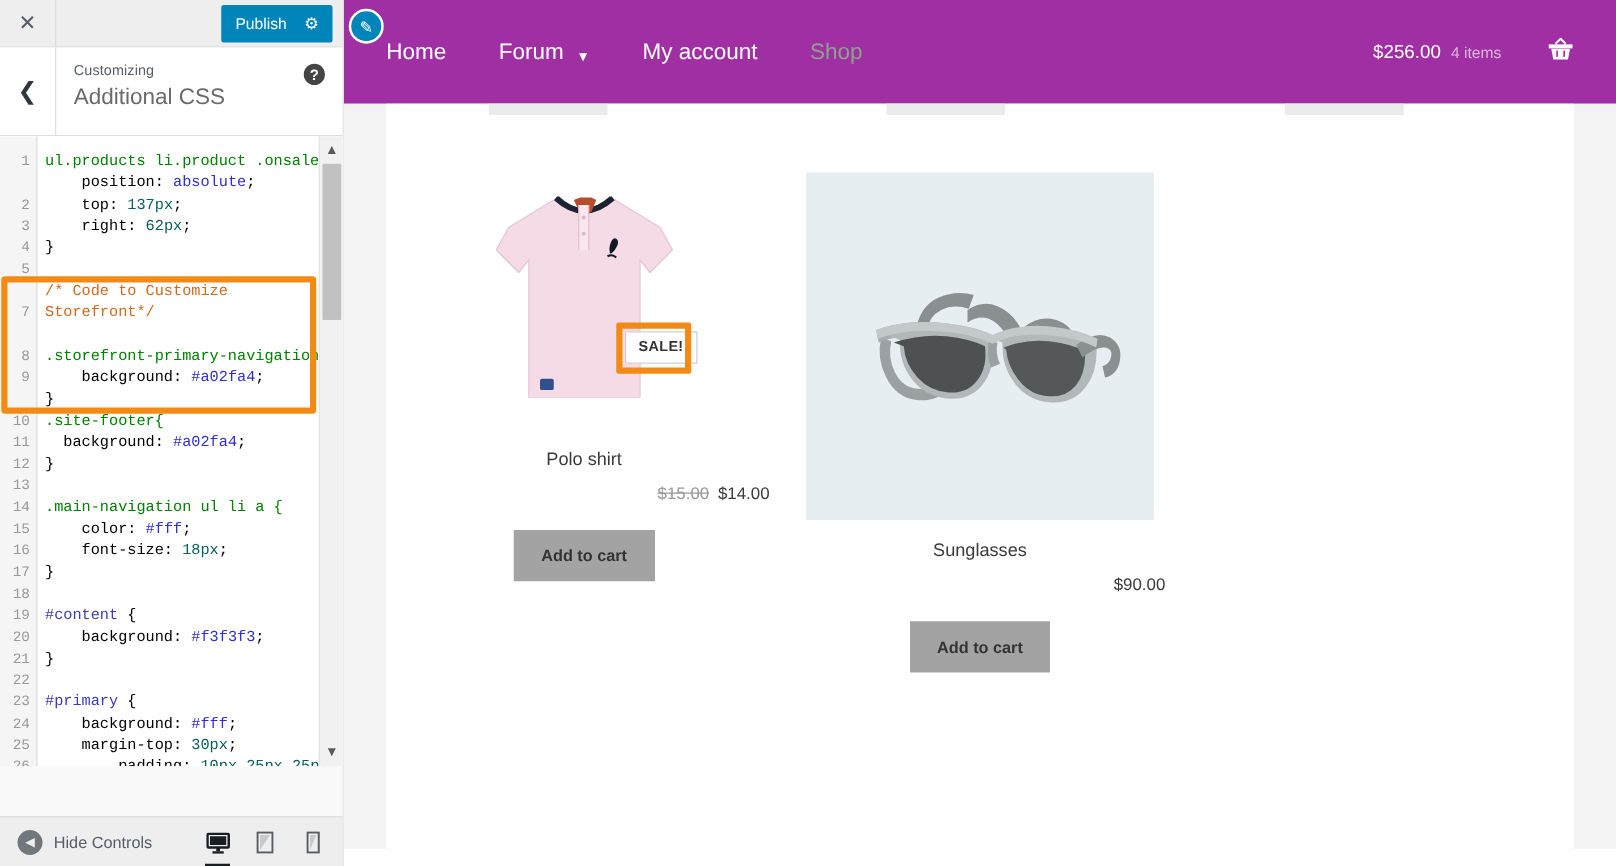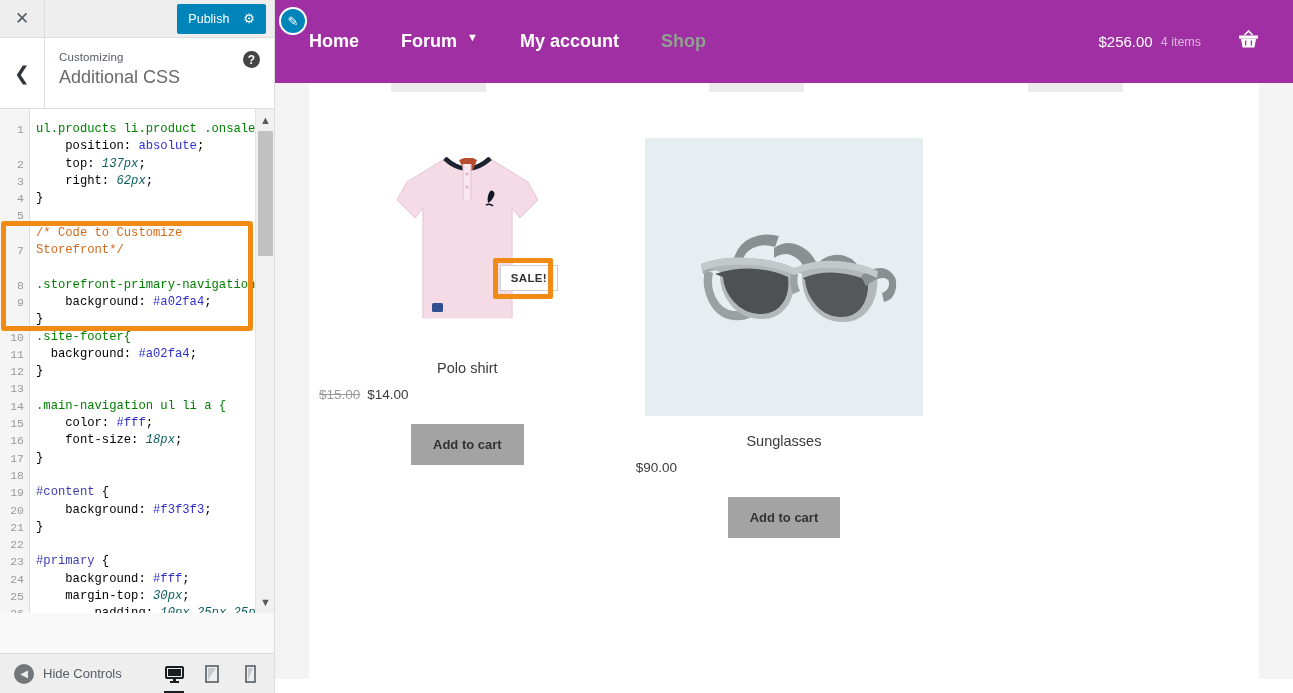--- a/index.html
+++ b/index.html
@@ -91,21 +91,21 @@
   .code {
     flex: 1; padding: 12px 0 0 6px;
     font-family: "Liberation Mono", monospace;
     font-size: 12.2px; line-height: 17.3px; color: #000;
     white-space: pre-wrap; word-break: break-word;
     overflow: hidden;
   }
   .code .ln { min-height: 17.3px; }
   .sel  { color: #008000; }
   .prop { color: #000; }
-  .val  { color: #0a5d5d; font-style: italic; }
+  .val  { color: #0a5d5d; }
   .hex  { color: #2f2fd0; }
   .kw   { color: #2f2fd0; }
   .cmt  { color: #d2691e; }
   .id   { color: #3b3bb3; }
 
   .ed-scrollbar {
     position: absolute; right: 0; top: 0; bottom: 40px; width: 19px;
     background: #f1f1f1; border-left: 1px solid #e4e4e4; cursor: pointer;
   }
   .ed-arrow {
@@ -178,21 +178,21 @@
   .search-ic { color: #555; font-size: 13px; margin-right: 8px; }
   .search-ph { font-size: 14px; color: #a6a6a6; }
 
   .primary-nav {
     height: 83px; background: #a02fa4; position: relative;
     display: flex; align-items: center;
   }
   .nav-list { display: flex; align-items: center; padding-left: 34px; }
   .nav-item {
     color: #fff; font-size: 18px; margin-right: 42px; cursor: pointer;
-    display: flex; align-items: flex-start; font-weight: bold;
+    display: flex; align-items: flex-end;
   }
   .nav-item.muted { color: #8fa08f; }
   .nav-caret { font-size: 11px; margin-left: 10px; }
   .nav-cart {
     position: absolute; right: 34px; top: 0; height: 83px;
     display: flex; align-items: center;
   }
   .cart-amt { color: #fff; font-size: 15px; }
   .cart-items { color: #d9b9da; font-size: 12.5px; margin-left: 8px; }
   .cart-ic { color: #fff; font-size: 18px; margin-left: 37px; }
@@ -217,21 +217,21 @@
   }
   .products {
     position: absolute; left: 0; right: 0; top: 55px; bottom: 0;
     display: flex;
   }
   .product { width: 33.33%; position: relative; padding: 0 10px; }
   .p-imgbox { margin: 0 auto; position: relative; }
   .p-title {
     text-align: center; font-size: 14.5px; color: #3a3a3a; margin-top: 17px;
   }
-  .p-price { text-align: left; font-size: 13.5px; color: #3a3a3a; margin-top: 11px; }
+  .p-price { text-align: right; font-size: 13.5px; color: #3a3a3a; margin-top: 11px; }
   .p-price del { color: #999; text-decoration: line-through; margin-right: 7px; }
   .p-cartbtn {
     display: block; margin: 22px auto 0;
     background: #a3a3a3; color: #333333; border: none;
     font-size: 13px; font-weight: bold; font-family: "Liberation Sans", sans-serif;
     padding: 13px 22px; cursor: pointer;
   }
   .sale-badge {
     position: absolute; background: #ffffff; border: 1px solid #d0d0d0;
     color: #333; font-size: 11.5px; font-weight: bold;

